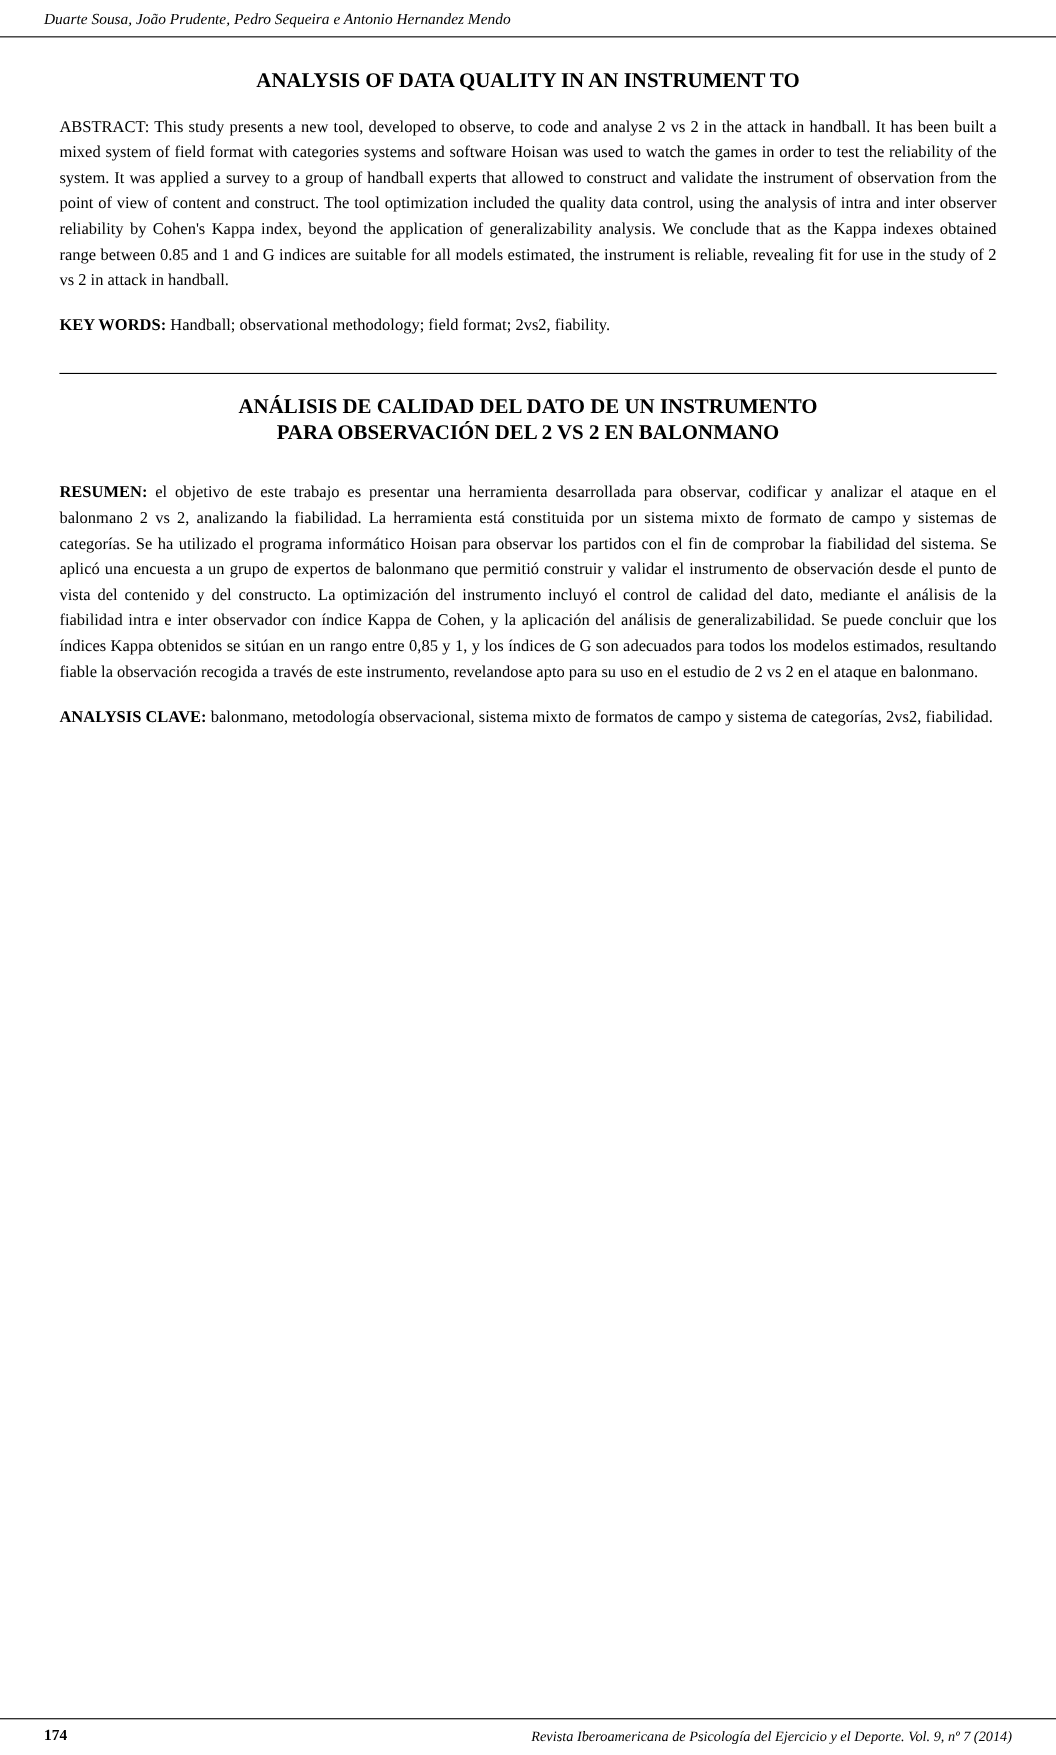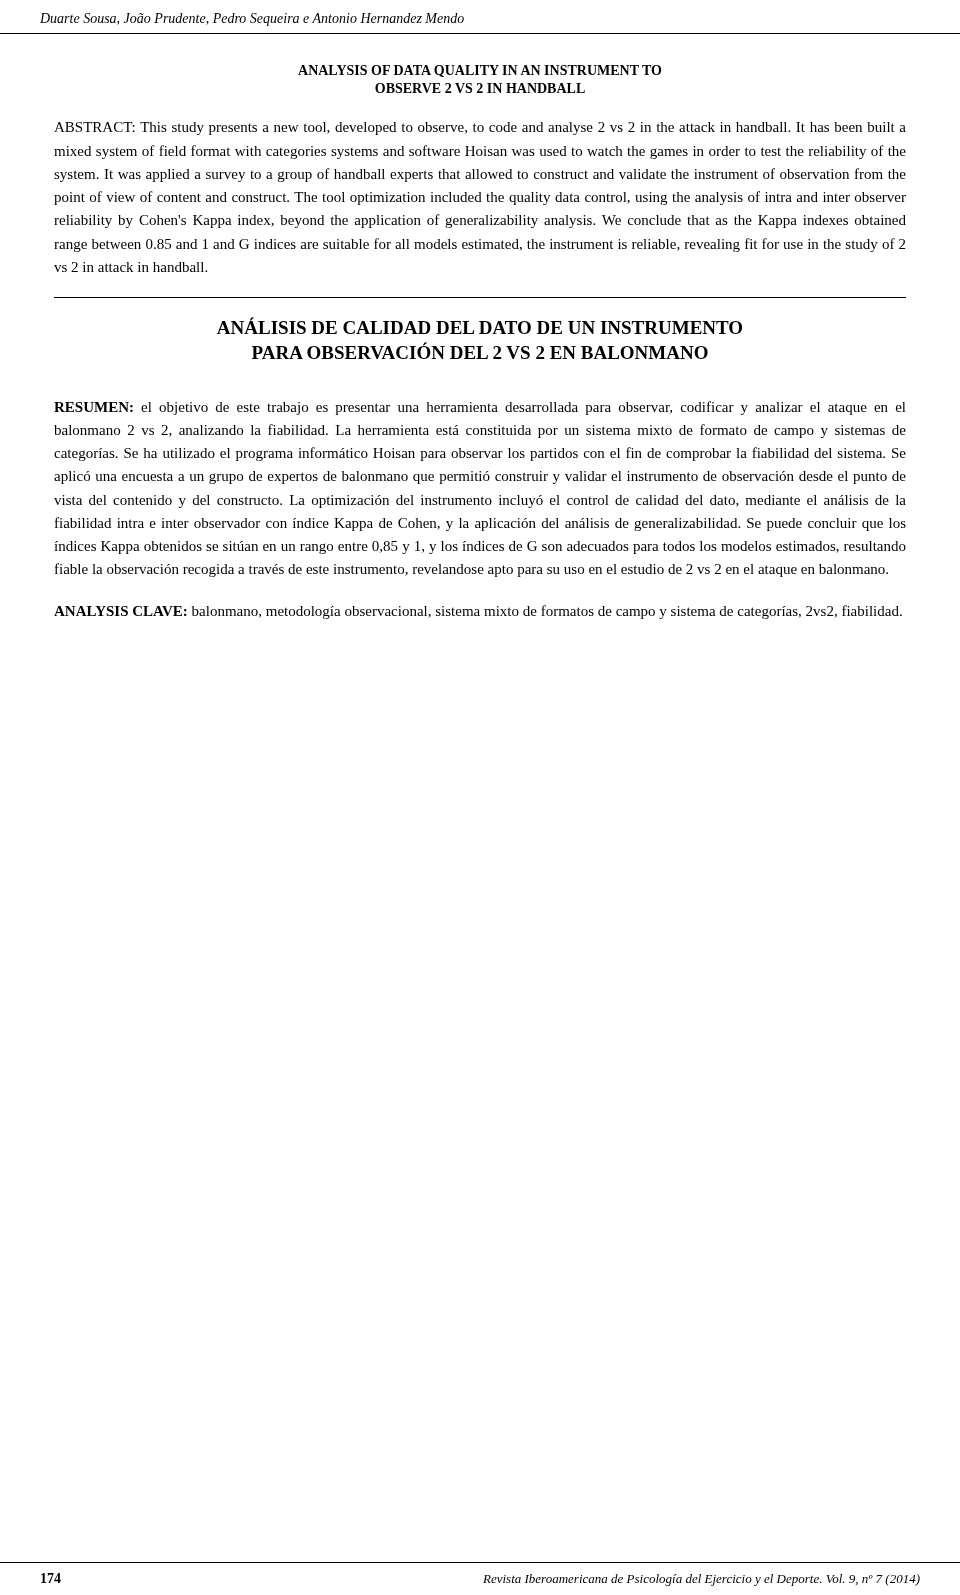--- a/index.html
+++ b/index.html
@@ -40,21 +40,21 @@
       flex: 1;
       padding: 28px 54px 0 54px;
     }
 
     .title-section {
       text-align: center;
       margin-bottom: 18px;
     }
 
     .main-title {
-      font-size: 14px;
+      font-size: 19px;
       font-weight: bold;
       text-transform: uppercase;
       line-height: 1.3;
     }
 
     .abstract-block {
       text-align: justify;
       line-height: 1.55;
       margin-bottom: 18px;
       font-size: 15px;
@@ -140,28 +140,30 @@
 
 <div class="page">
   <div class="header">
     <span class="header-authors">Duarte Sousa, João Prudente, Pedro Sequeira e Antonio Hernandez Mendo</span>
   </div>
 
   <div class="content">
     <div class="title-section">
       <div class="main-title">
         <div>ANALYSIS OF DATA QUALITY IN AN INSTRUMENT TO</div>
-        <div>OBSERVE 2 VS 2 IN HANDBALL</div>
       </div>
     </div>
 
     <div class="abstract-block">
       <span class="abstract-label">ABSTRACT:</span><span> This study presents a new tool, developed to observe, to code and analyse 2 vs 2 in the attack in handball. It has been built a mixed system of field format with categories systems and software Hoisan was used to watch the games in order to test the reliability of the system. It was applied a survey to a group of handball experts that allowed to construct and validate the instrument of observation from the point of view of content and construct. The tool optimization included the quality data control, using the analysis of intra and inter observer reliability by Cohen's Kappa index, beyond the application of generalizability analysis. We conclude that as the Kappa indexes obtained range between 0.85 and 1 and G indices are suitable for all models estimated, the instrument is reliable, revealing fit for use in the study of 2 vs 2 in attack in handball.</span>
     </div>
 
+    <div class="keywords-block">
+      <span class="keywords-label">KEY WORDS:</span><span> Handball; observational methodology; field format; 2vs2, fiability.</span>
+    </div>
 
     <hr class="divider-line">
 
     <div class="spanish-title-section">
       <div class="spanish-title">
         <div>ANÁLISIS DE CALIDAD DEL DATO DE UN INSTRUMENTO</div>
         <div>PARA OBSERVACIÓN DEL 2 VS 2 EN BALONMANO</div>
       </div>
     </div>
 

